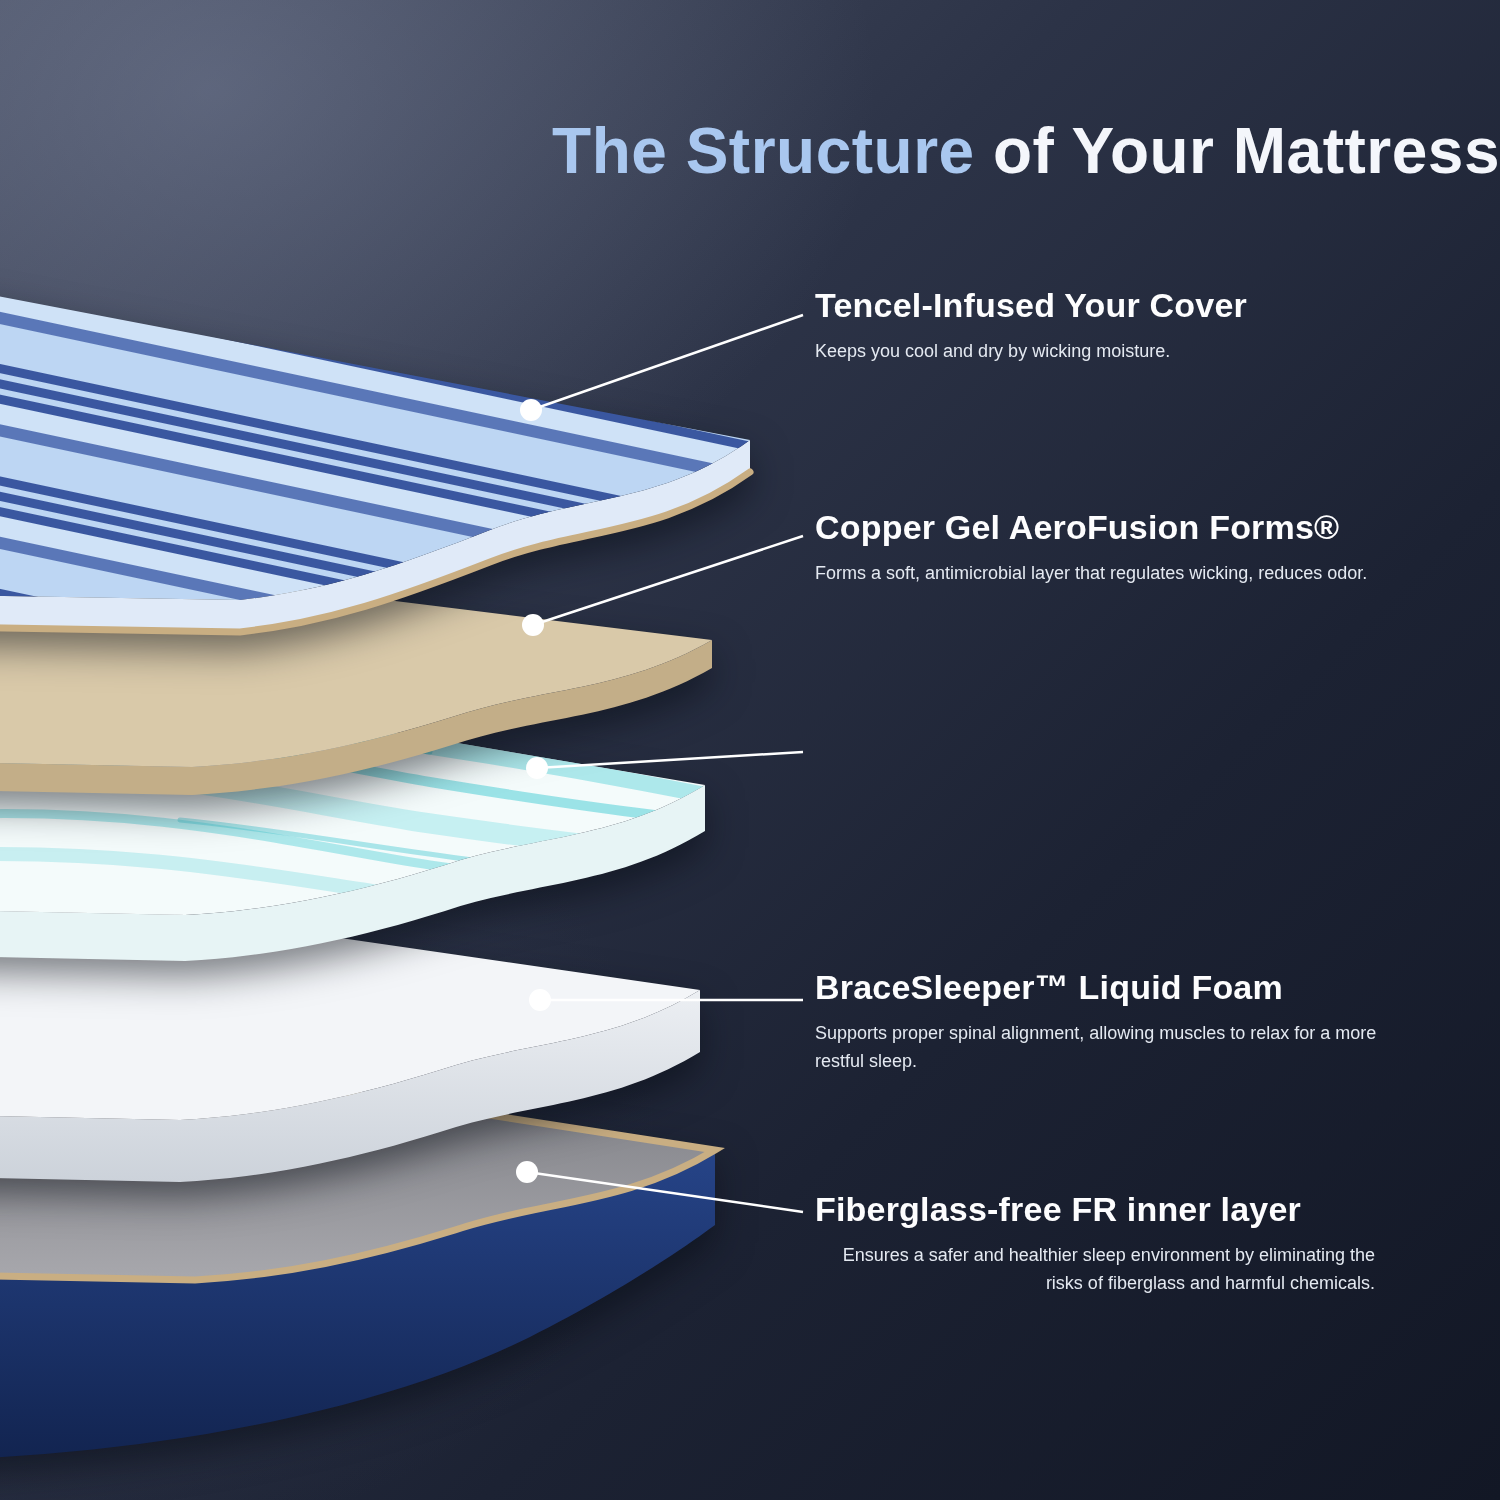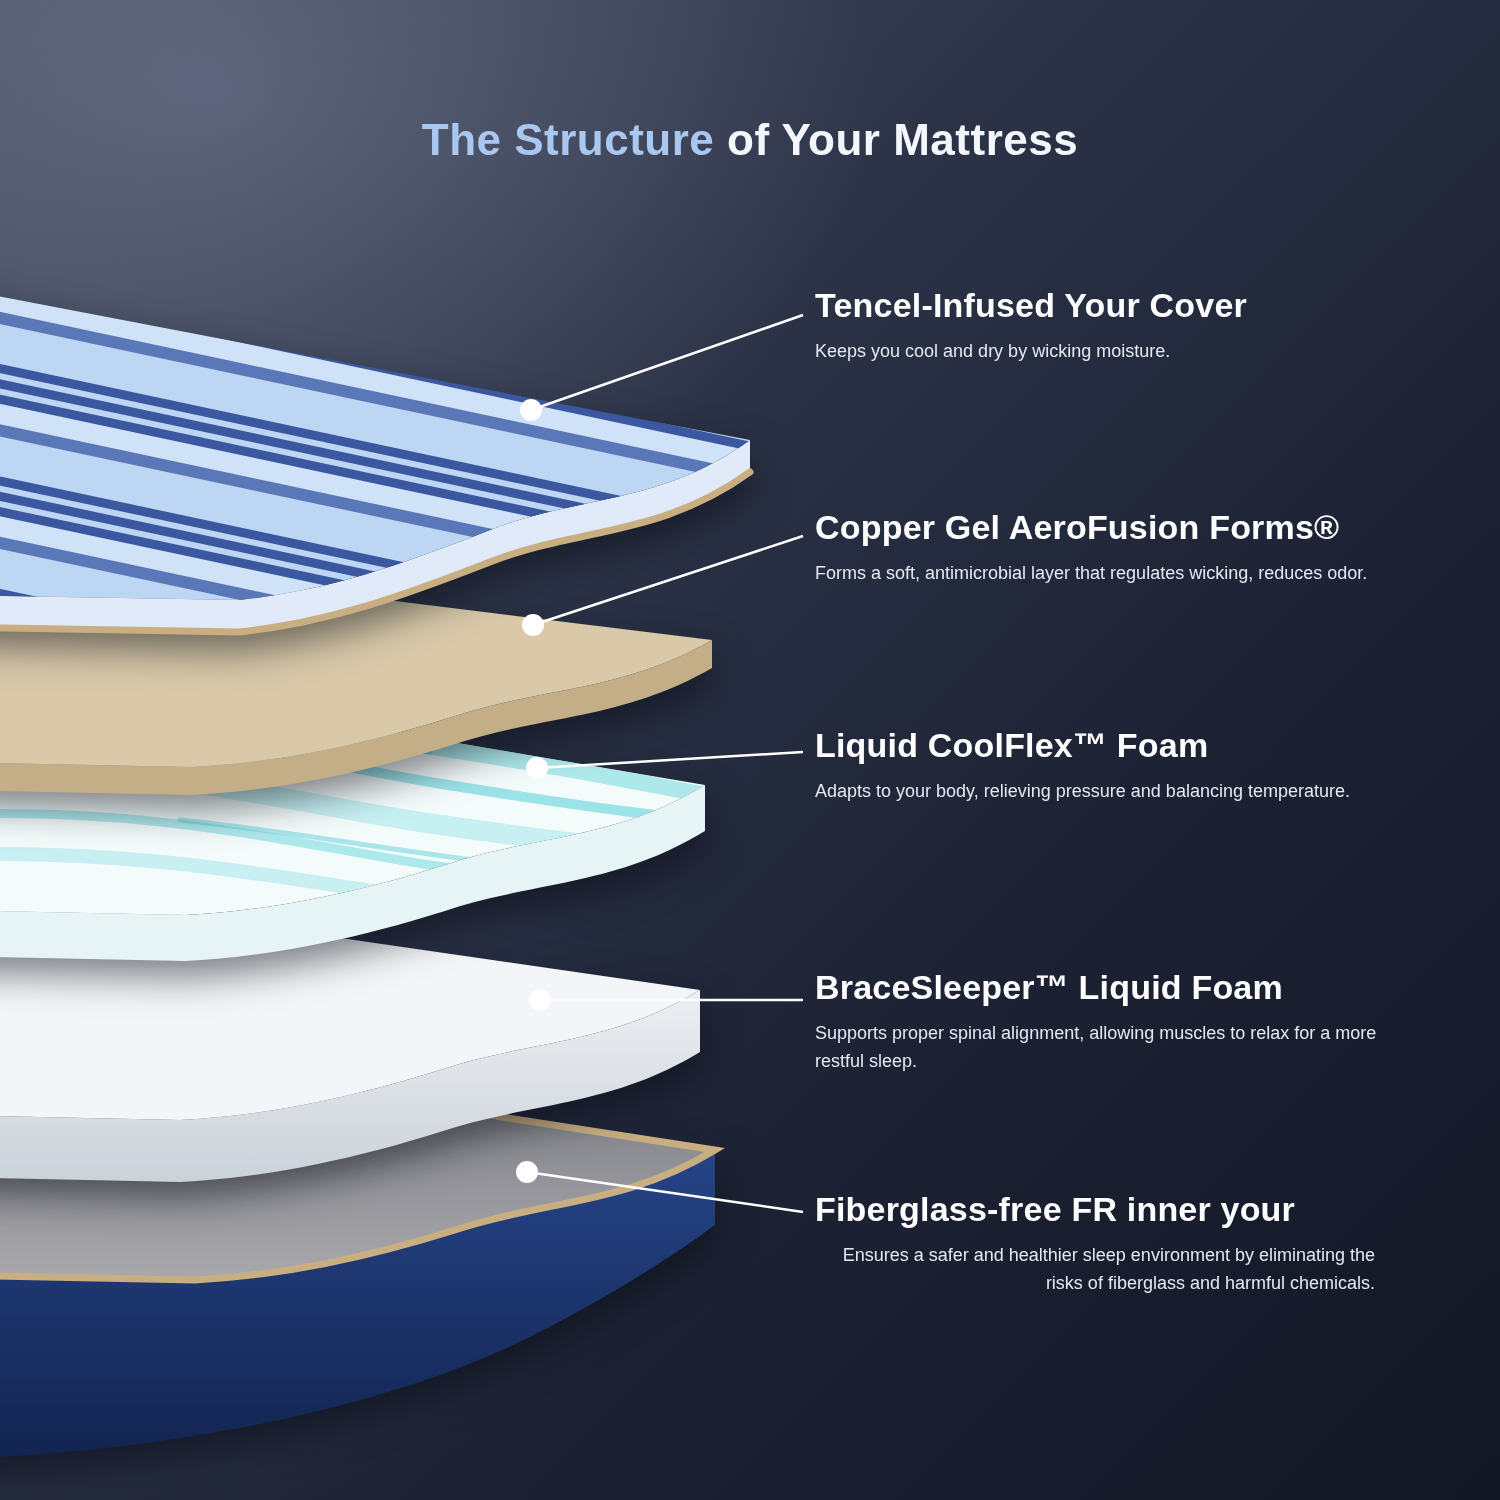--- a/index.html
+++ b/index.html
@@ -19,22 +19,22 @@
   html,body{margin:0;padding:0;background:#10141f;}
   .page{
     position:relative;width:1500px;height:1500px;overflow:hidden;
     font-family:"Liberation Sans", sans-serif;
     background:
       radial-gradient(1150px 850px at 14% 6%, rgba(138,148,175,.38), rgba(0,0,0,0) 58%),
       radial-gradient(900px 700px at 8% 75%, rgba(90,100,130,.18), rgba(0,0,0,0) 60%),
       linear-gradient(135deg, var(--background-top) 0%, #2c3347 36%, #1c2233 66%, var(--background-bottom) 100%);
   }
   .title{
-    position:absolute;top:116px;left:0;width:100%;text-align:center;
-    font-size:44px;font-weight:700;letter-spacing:.5px;line-height:1.1;
+    position:absolute;top:116px;left:0;width:100%;text-align:right;
+    font-size:64px;font-weight:700;letter-spacing:.5px;line-height:1.1;
   }
   .title .accent{color:var(--title-accent);}
   .title .rest{color:var(--title-rest);}
   .illustration{position:absolute;inset:0;}
   g.layer{filter:drop-shadow(0 16px 18px rgba(4,7,15,.5));}
   .st-light{fill:var(--stripe-light);} .st-dark{fill:var(--stripe-dark);}
   .st-lighter{fill:#cfe2f7;} .st-mid{fill:#5a77b8;}
   .knit-side{fill:#e0eaf8;}
   .piping{fill:none;stroke:var(--piping-gold);stroke-width:7;stroke-linecap:round;}
   .tan-top{fill:var(--foam-tan);} .tan-side{fill:#c3ae88;}
@@ -144,28 +144,24 @@
   <div class="callout-text ct-1">
     <h3>Tencel-Infused Your Cover</h3>
     <p>Keeps you cool and dry by wicking moisture.</p>
   </div>
 
   <div class="callout-text ct-2">
     <h3>Copper Gel AeroFusion Forms®</h3>
     <p>Forms a soft, antimicrobial layer that regulates wicking, reduces odor.</p>
   </div>
 
-  <div class="callout-text ct-3">
-    <h3>Liquid CoolFlex™ Foam</h3>
-    <p>Adapts to your body, relieving pressure and balancing temperature.</p>
-  </div>
 
   <div class="callout-text ct-4">
     <h3>BraceSleeper™ Liquid Foam</h3>
     <p>Supports proper spinal alignment, allowing muscles to relax for a more restful sleep.</p>
   </div>
 
   <div class="callout-text ct-5">
-    <h3>Fiberglass-free FR inner your</h3>
+    <h3>Fiberglass-free FR inner layer</h3>
     <p>Ensures a safer and healthier sleep environment by eliminating the risks of fiberglass and harmful chemicals.</p>
   </div>
 
 </div>
 
 </body></html>

